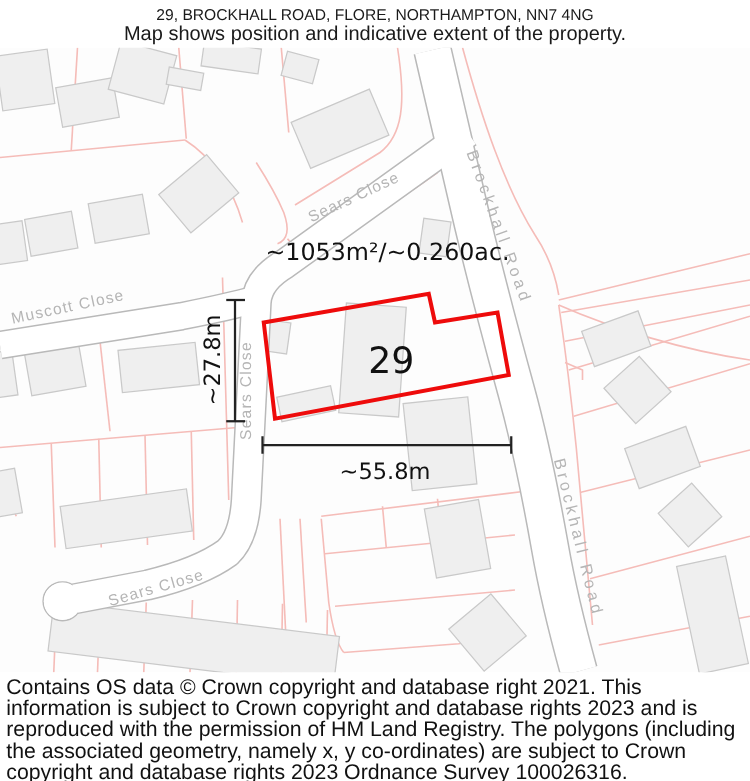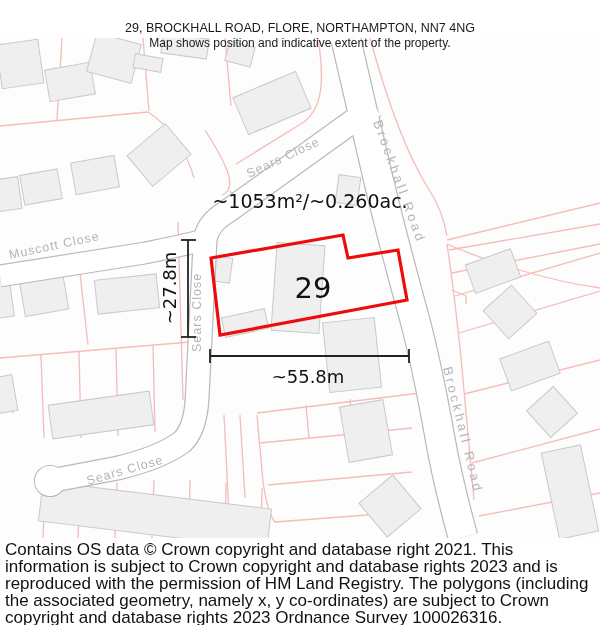--- a/index.html
+++ b/index.html
@@ -4,22 +4,22 @@
 <style>
   html,body{margin:0;padding:0;}
   body{
     width:600px;height:625px;position:relative;overflow:hidden;
     background:#ffffff;font-family:"Liberation Sans","DejaVu Sans",sans-serif;
   }
   .header{
     position:absolute;top:0;left:0;width:600px;height:38px;
     text-align:center;background:#ffffff;z-index:3;
   }
-  .header .title{font-size:12.5px;color:#1a1a1a;padding-top:20px;line-height:16px;}
-  .header .subtitle{font-size:12px;color:#1a1a1a;line-height:15px;}
+  .header .title{font-size:12.5px;color:#1a1a1a;padding-top:4px;line-height:16px;}
+  .header .subtitle{font-size:16px;color:#1a1a1a;line-height:15px;}
   .map-wrap{position:absolute;top:38px;left:0;width:600px;height:500px;z-index:1;}
   svg{display:block;}
   .map-bg{fill:var(--background,#fdfdfd);}
   .parcel{stroke:var(--parcel-line,#f5bcb8);stroke-width:1.3;fill:none;stroke-linejoin:round;}
   .building{fill:var(--building-fill,#efefef);stroke:var(--building-stroke,#c9c9c9);stroke-width:1;}
   .casing{stroke:var(--road-casing,#b5b5b5);fill:none;}
   .roadfill{stroke:var(--road-fill,#ffffff);fill:none;}
   .road-label{
     fill:var(--road-label,#b5b5b5);font-size:13px;letter-spacing:3px;
     font-family:"Liberation Sans","DejaVu Sans",sans-serif;

